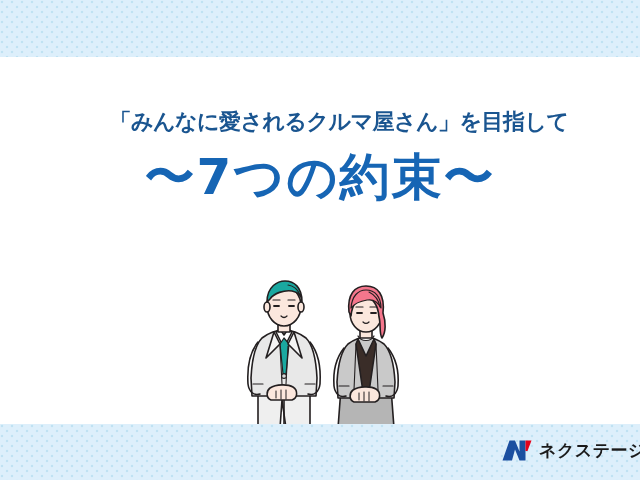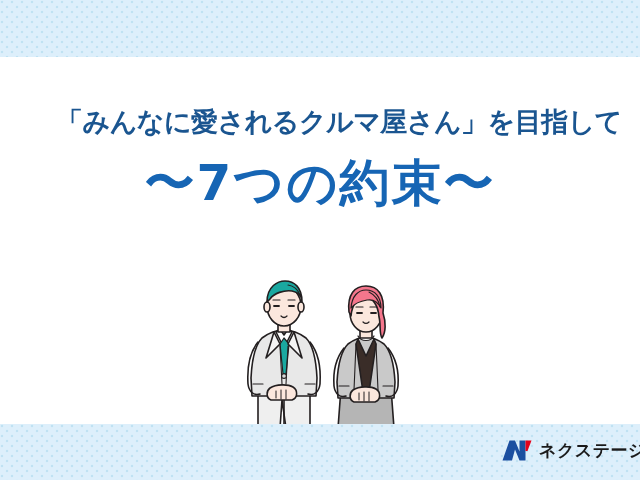--- a/index.html
+++ b/index.html
@@ -44,22 +44,22 @@
 
   
   .headline {
     position: absolute;
     left: 0;
     top: 108px;
     width: 640px;
     text-align: center;
   }
   .headline-line1 {
-    font-family: Liberation Mono, monospace;
-    font-size: 27px;
+    font-family: Liberation Sans, sans-serif;
+    font-size: 22px;
     font-weight: bold;
     letter-spacing: -0.5px;
     color: #1a5590;
     line-height: 1.25;
     white-space: nowrap;
     margin-left: 38px;
   }
   .headline-line2 {
     margin-top: 14px;
     font-family: "DejaVu Sans", "Liberation Sans", sans-serif;

